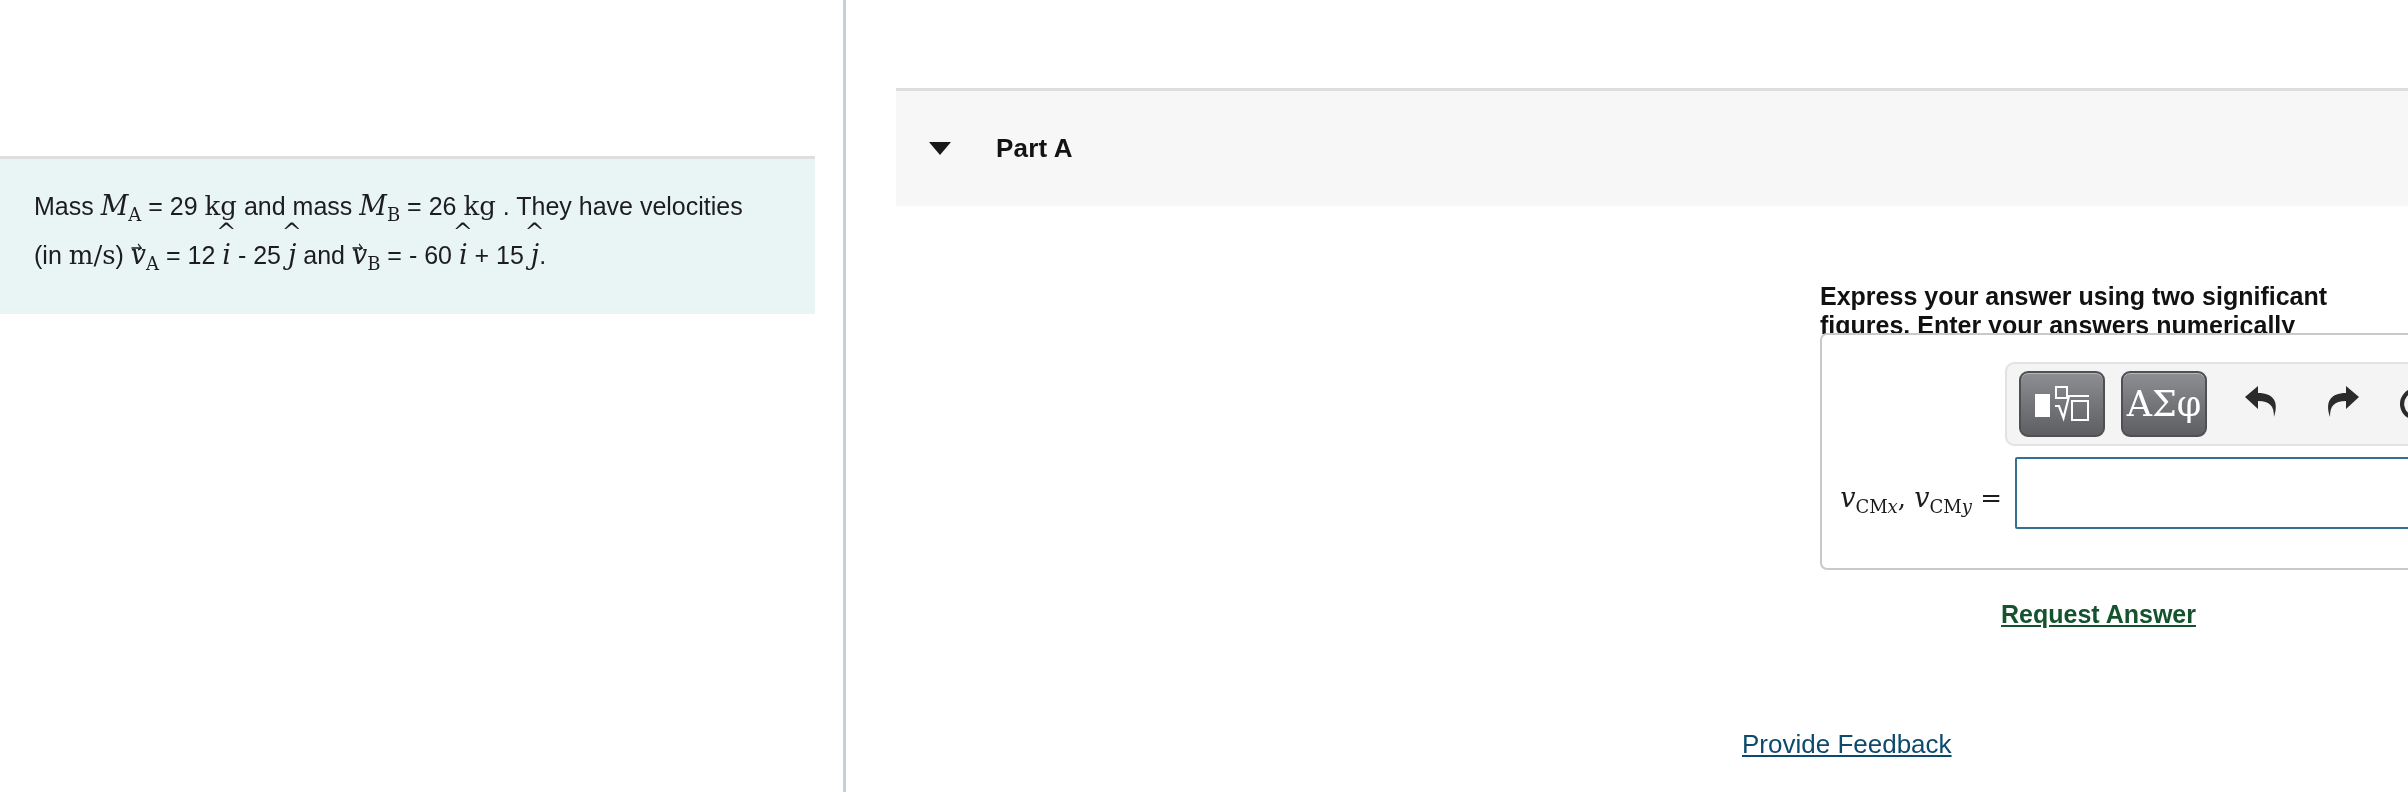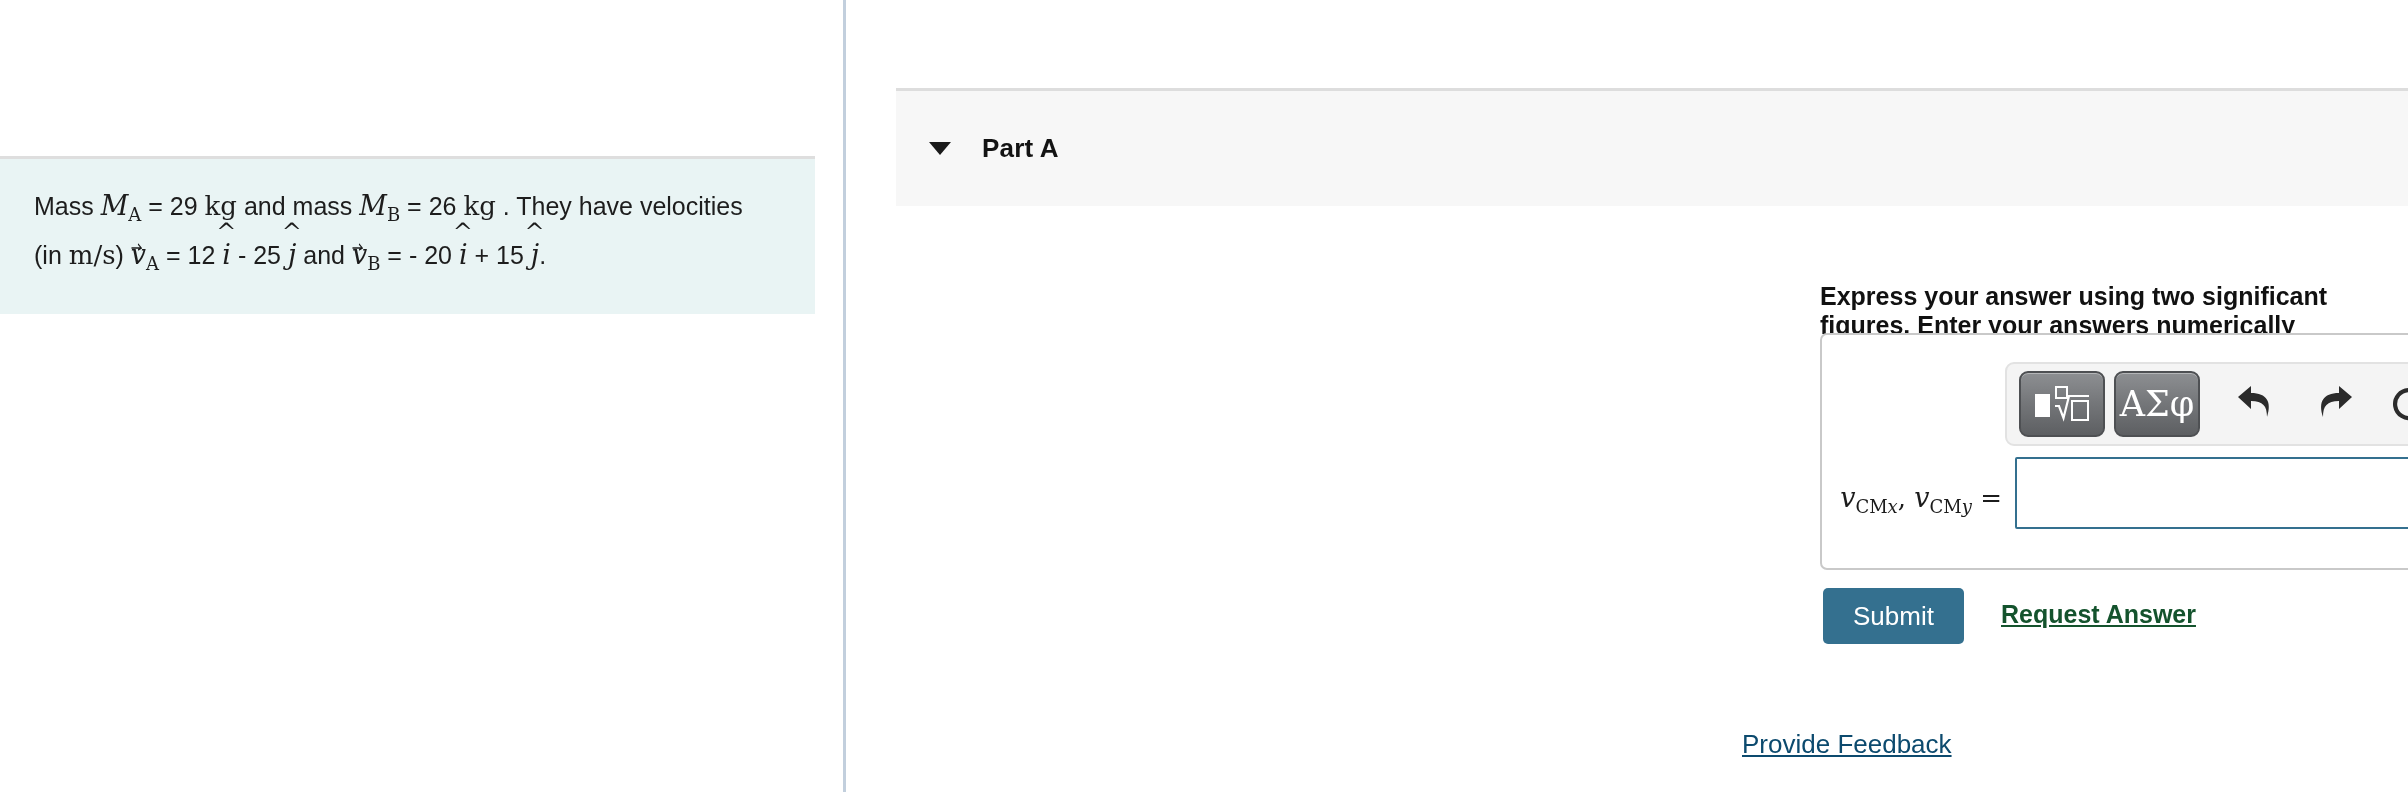--- a/index.html
+++ b/index.html
@@ -124,20 +124,21 @@
     position: absolute;
     left: 50px;
     top: 88px;
     width: 1512px;
     height: 118px;
     box-sizing: border-box;
     background: #f7f7f7;
     border-top: 3px solid #dddddd;
     display: flex;
     align-items: center;
+    gap: 14px;
   }
   #part-toggle-arrow {
     margin-left: 33px;
     width: 0;
     height: 0;
     border-left: 11px solid transparent;
     border-right: 11px solid transparent;
     border-top: 13px solid #1a1a1a;
   }
   #part-title {
@@ -197,21 +198,21 @@
     border-radius: 9px;
     background: linear-gradient(to bottom, #8d8f92 0%, #76787b 45%, #5d5f62 100%);
     border: 2px solid #4e5053;
     box-shadow: inset 0 1px 0 rgba(255,255,255,.35);
     display: flex;
     align-items: center;
     justify-content: center;
     cursor: pointer;
   }
   .tb-btn.greek {
-    margin-left: 9px;
+    margin-left: 16px;
     font-family: "DejaVu Serif", "Liberation Serif", serif;
     color: #ffffff;
     font-size: 35px;
     line-height: 1;
     letter-spacing: 0px;
   }
   .tb-icon {
     margin-left: 30px;
     width: 46px;
     height: 46px;
@@ -297,21 +298,21 @@
 
       <div class="stmt-line">
         <span>Mass </span><span class="mi">M</span><span class="sub">A</span><span> = 29 </span><span class="mupright">kg</span><span> and mass </span><span class="mi">M</span><span class="sub">B</span><span> = 26 </span><span class="mupright">kg</span><span> . They have velocities</span>
       </div>
 
       <div class="stmt-line">
         <span>(in </span><span class="mupright">m/s</span><span>) </span><span class="vecwrap"><span class="vecarrow"><svg width="100%" height="9" viewBox="0 0 24 9" preserveAspectRatio="none">
                 <path d="M1 6 L21 6 M15 2 L22 6 L15 8" fill="none" stroke="#1d1d1d" stroke-width="1.6"></path>
               </svg></span><span class="mi">v</span></span><span class="sub">A</span><span> = 12 </span><span class="hatwrap"><span class="hatmark">^</span><span class="mi">i</span></span><span> - 25 </span><span class="hatwrap"><span class="hatmark">^</span><span class="mi">j</span></span><span> and </span><span class="vecwrap"><span class="vecarrow"><svg width="100%" height="9" viewBox="0 0 24 9" preserveAspectRatio="none">
                 <path d="M1 6 L21 6 M15 2 L22 6 L15 8" fill="none" stroke="#1d1d1d" stroke-width="1.6"></path>
-              </svg></span><span class="mi">v</span></span><span class="sub">B</span><span> = - 20 </span><span class="hatwrap"><span class="hatmark">^</span><span class="mi">i</span></span><span> + 15 </span><span class="hatwrap"><span class="hatmark">^</span><span class="mi">j</span></span><span>.</span>
+              </svg></span><span class="mi">v</span></span><span class="sub">B</span><span> = - 60 </span><span class="hatwrap"><span class="hatmark">^</span><span class="mi">i</span></span><span> + 15 </span><span class="hatwrap"><span class="hatmark">^</span><span class="mi">j</span></span><span>.</span>
       </div>
 
     </div>
   </div>
 
   <div id="vertical-divider"></div>
 
   <div id="right-pane">
 
     <div id="part-header">
@@ -360,19 +361,18 @@
       </div>
 
       <div id="answer-label">
         <span class="mi">v</span><span class="sub">CM</span><span class="subi">x</span><span class="mupright">, </span><span class="mi">v</span><span class="sub">CM</span><span class="subi">y</span><span class="mupright"> =</span>
       </div>
 
       <input id="answer-input" type="text" placeholder="" style="">
 
     </div>
 
-    <button id="submit-button">Submit</button>
     <div id="request-answer-link">Request Answer</div>
     <div id="provide-feedback-link">Provide Feedback</div>
 
   </div>
 
 </div>
 
 </body></html>

